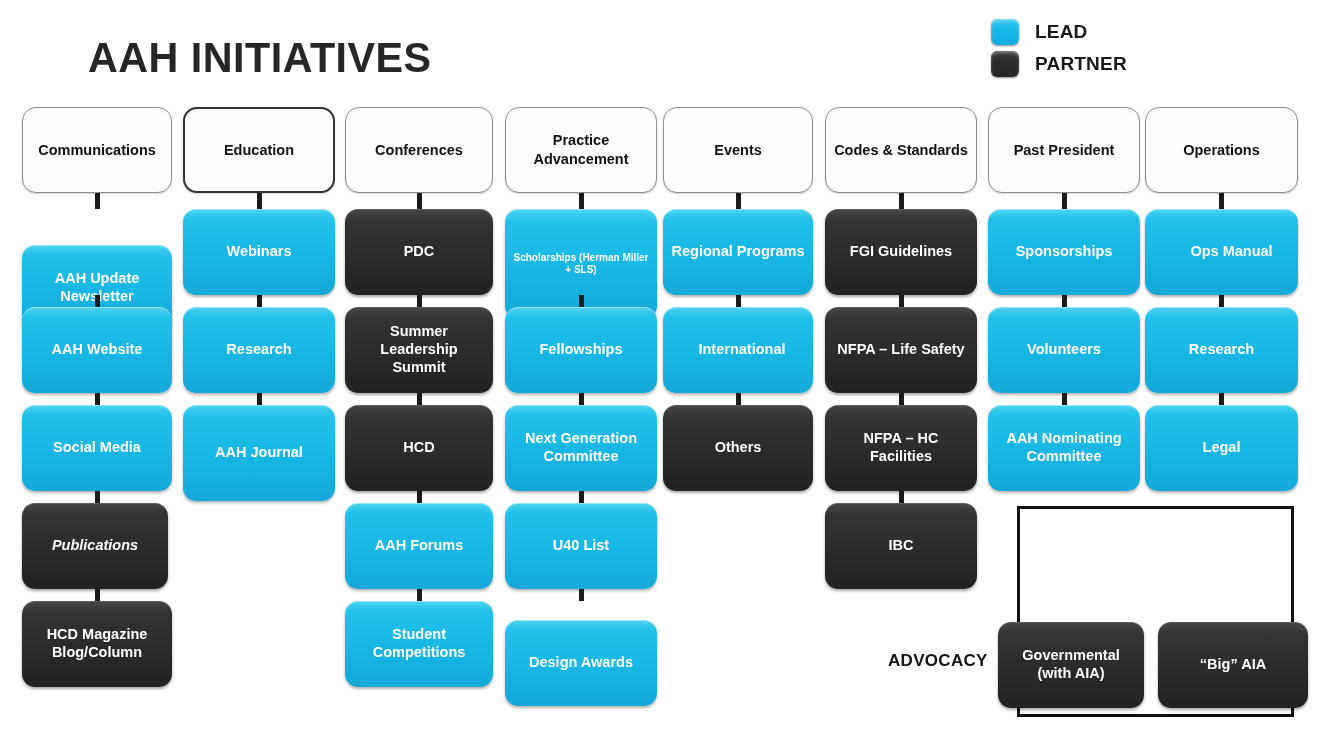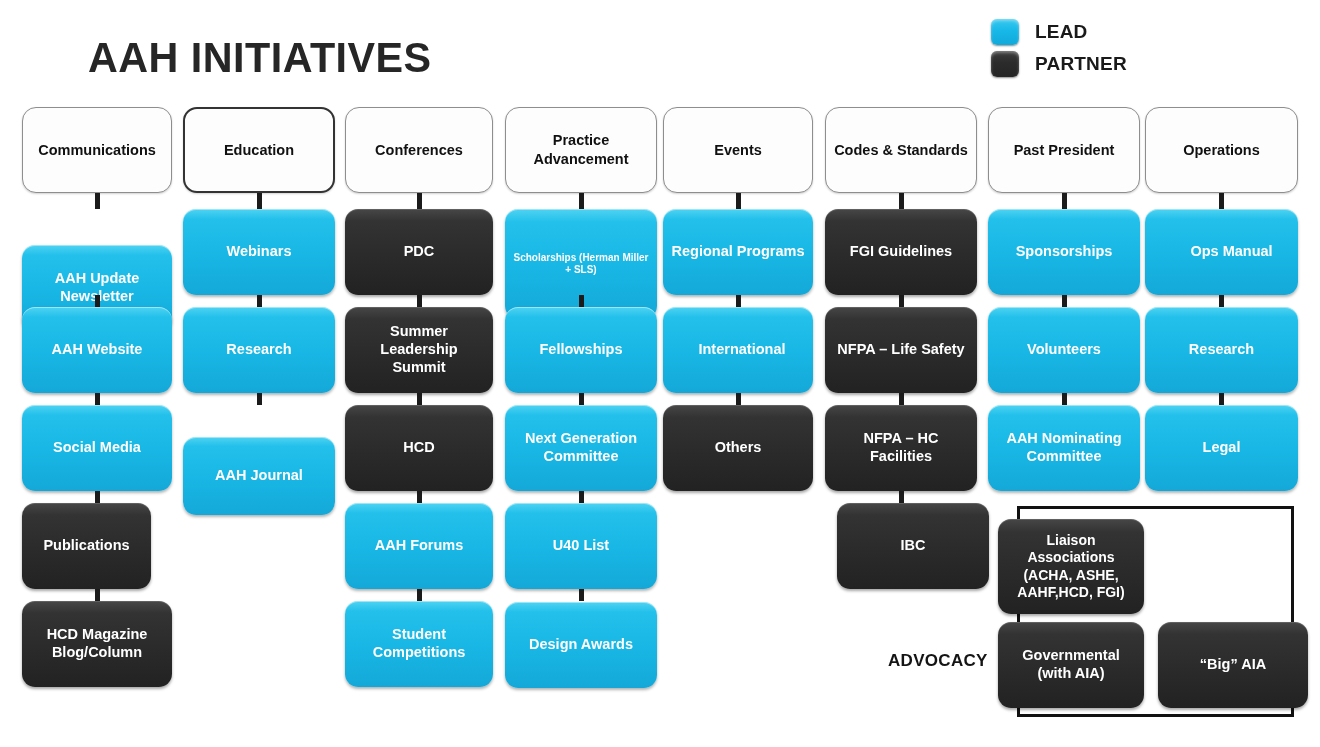--- a/index.html
+++ b/index.html
@@ -124,40 +124,40 @@
       </div>
       <div class="conn" style="left: 94.5px; top: 295px; height: 12px;"></div>
       <div class="node lead" style="left: 22px; top: 307px; width: 150px; height: 86px;">
         <span>AAH Website</span>
       </div>
       <div class="conn" style="left: 94.5px; top: 393px; height: 12px;"></div>
       <div class="node lead" style="left: 22px; top: 405px; width: 150px; height: 86px;">
         <span>Social Media</span>
       </div>
       <div class="conn" style="left: 94.5px; top: 491px; height: 12px;"></div>
-      <div class="node partner" style="left: 22px; top: 503px; width: 129px; height: 86px;">
+      <div class="node partner" style="left: 22px; top: 503px; width: 146px; height: 86px; font-style: italic;">
         <span>Publications</span>
       </div>
       <div class="conn" style="left: 94.5px; top: 589px; height: 12px;"></div>
       <div class="node partner" style="left: 22px; top: 601px; width: 150px; height: 86px;">
         <span>HCD Magazine Blog/Column</span>
       </div>
       <div class="hbox strong" style="left: 183px; top: 107px; width: 152px; height: 86px;">
         <span>Education</span>
       </div>
       <div class="conn" style="left: 256.5px; top: 193px; height: 16px;"></div>
       <div class="node lead" style="left: 183px; top: 209px; width: 152px; height: 86px;">
         <span>Webinars</span>
       </div>
       <div class="conn" style="left: 256.5px; top: 295px; height: 12px;"></div>
       <div class="node lead" style="left: 183px; top: 307px; width: 152px; height: 86px;">
         <span>Research</span>
       </div>
       <div class="conn" style="left: 256.5px; top: 393px; height: 12px;"></div>
-      <div class="node lead" style="left: 183px; top: 405px; width: 152px; height: 78px; margin-top: 32px;">
+      <div class="node lead" style="left: 183px; top: 405px; width: 152px; height: 96px;">
         <span>AAH Journal</span>
       </div>
       <div class="hbox" style="left: 345px; top: 107px; width: 148px; height: 86px;">
         <span>Conferences</span>
       </div>
       <div class="conn" style="left: 416.5px; top: 193px; height: 16px;"></div>
       <div class="node partner" style="left: 345px; top: 209px; width: 148px; height: 86px;">
         <span>PDC</span>
       </div>
       <div class="conn" style="left: 416.5px; top: 295px; height: 12px;"></div>
@@ -189,21 +189,21 @@
       </div>
       <div class="conn" style="left: 578.5px; top: 393px; height: 12px;"></div>
       <div class="node lead" style="left: 505px; top: 405px; width: 152px; height: 86px;">
         <span>Next Generation Committee</span>
       </div>
       <div class="conn" style="left: 578.5px; top: 491px; height: 12px;"></div>
       <div class="node lead" style="left: 505px; top: 503px; width: 152px; height: 86px;">
         <span>U40 List</span>
       </div>
       <div class="conn" style="left: 578.5px; top: 589px; height: 12px;"></div>
-      <div class="node lead" style="left: 505px; top: 602px; width: 152px; height: 86px; border-radius: 13px;">
+      <div class="node lead" style="left: 505px; top: 620px; width: 152px; height: 86px; border-radius: 13px;">
         <span>Design Awards</span>
       </div>
       <div class="hbox" style="left: 663px; top: 107px; width: 150px; height: 86px;">
         <span>Events</span>
       </div>
       <div class="conn" style="left: 735.5px; top: 193px; height: 16px;"></div>
       <div class="node lead" style="left: 663px; top: 209px; width: 150px; height: 86px;">
         <span>Regional Programs</span>
       </div>
       <div class="conn" style="left: 735.5px; top: 295px; height: 12px;"></div>
@@ -223,21 +223,21 @@
       </div>
       <div class="conn" style="left: 898.5px; top: 295px; height: 12px;"></div>
       <div class="node partner" style="left: 825px; top: 307px; width: 152px; height: 86px;">
         <span>NFPA – Life Safety</span>
       </div>
       <div class="conn" style="left: 898.5px; top: 393px; height: 12px;"></div>
       <div class="node partner" style="left: 825px; top: 405px; width: 152px; height: 86px;">
         <span>NFPA – HC Facilities</span>
       </div>
       <div class="conn" style="left: 898.5px; top: 491px; height: 12px;"></div>
-      <div class="node partner" style="left: 825px; top: 503px; width: 152px; height: 86px; margin-left: 12px;">
+      <div class="node partner" style="left: 825px; top: 503px; width: 152px; height: 86px;">
         <span>IBC</span>
       </div>
       <div class="hbox" style="left: 988px; top: 107px; width: 152px; height: 86px;">
         <span>Past President</span>
       </div>
       <div class="conn" style="left: 1061.5px; top: 193px; height: 16px;"></div>
       <div class="node lead" style="left: 988px; top: 209px; width: 152px; height: 86px;">
         <span>Sponsorships</span>
       </div>
       <div class="conn" style="left: 1061.5px; top: 295px; height: 12px;"></div>
@@ -261,23 +261,20 @@
       </div>
       <div class="conn" style="left: 1219px; top: 393px; height: 12px;"></div>
       <div class="node lead" style="left: 1145px; top: 405px; width: 153px; height: 86px;">
         <span>Legal</span>
       </div>
     </div>
 
   <div class="advocacy-frame" style="left:1017px;top:506px;width:277px;height:211px;"></div>
   <div class="advocacy-label" style="left:888px;top:651px;">ADVOCACY</div>
 
-  <div class="node partner" style="left:998px;top:519px;width:146px;height:95px;font-size:14px;">
-    <span>Liaison Associations (ACHA, ASHE, AAHF,HCD, FGI)</span>
-  </div>
   <div class="node partner" style="left:998px;top:622px;width:146px;height:86px;">
     <span>Governmental (with AIA)</span>
   </div>
   <div class="node partner" style="left:1158px;top:622px;width:150px;height:86px;">
     <span>“Big” AIA</span>
   </div>
 
 </div>
 
 </body></html>

